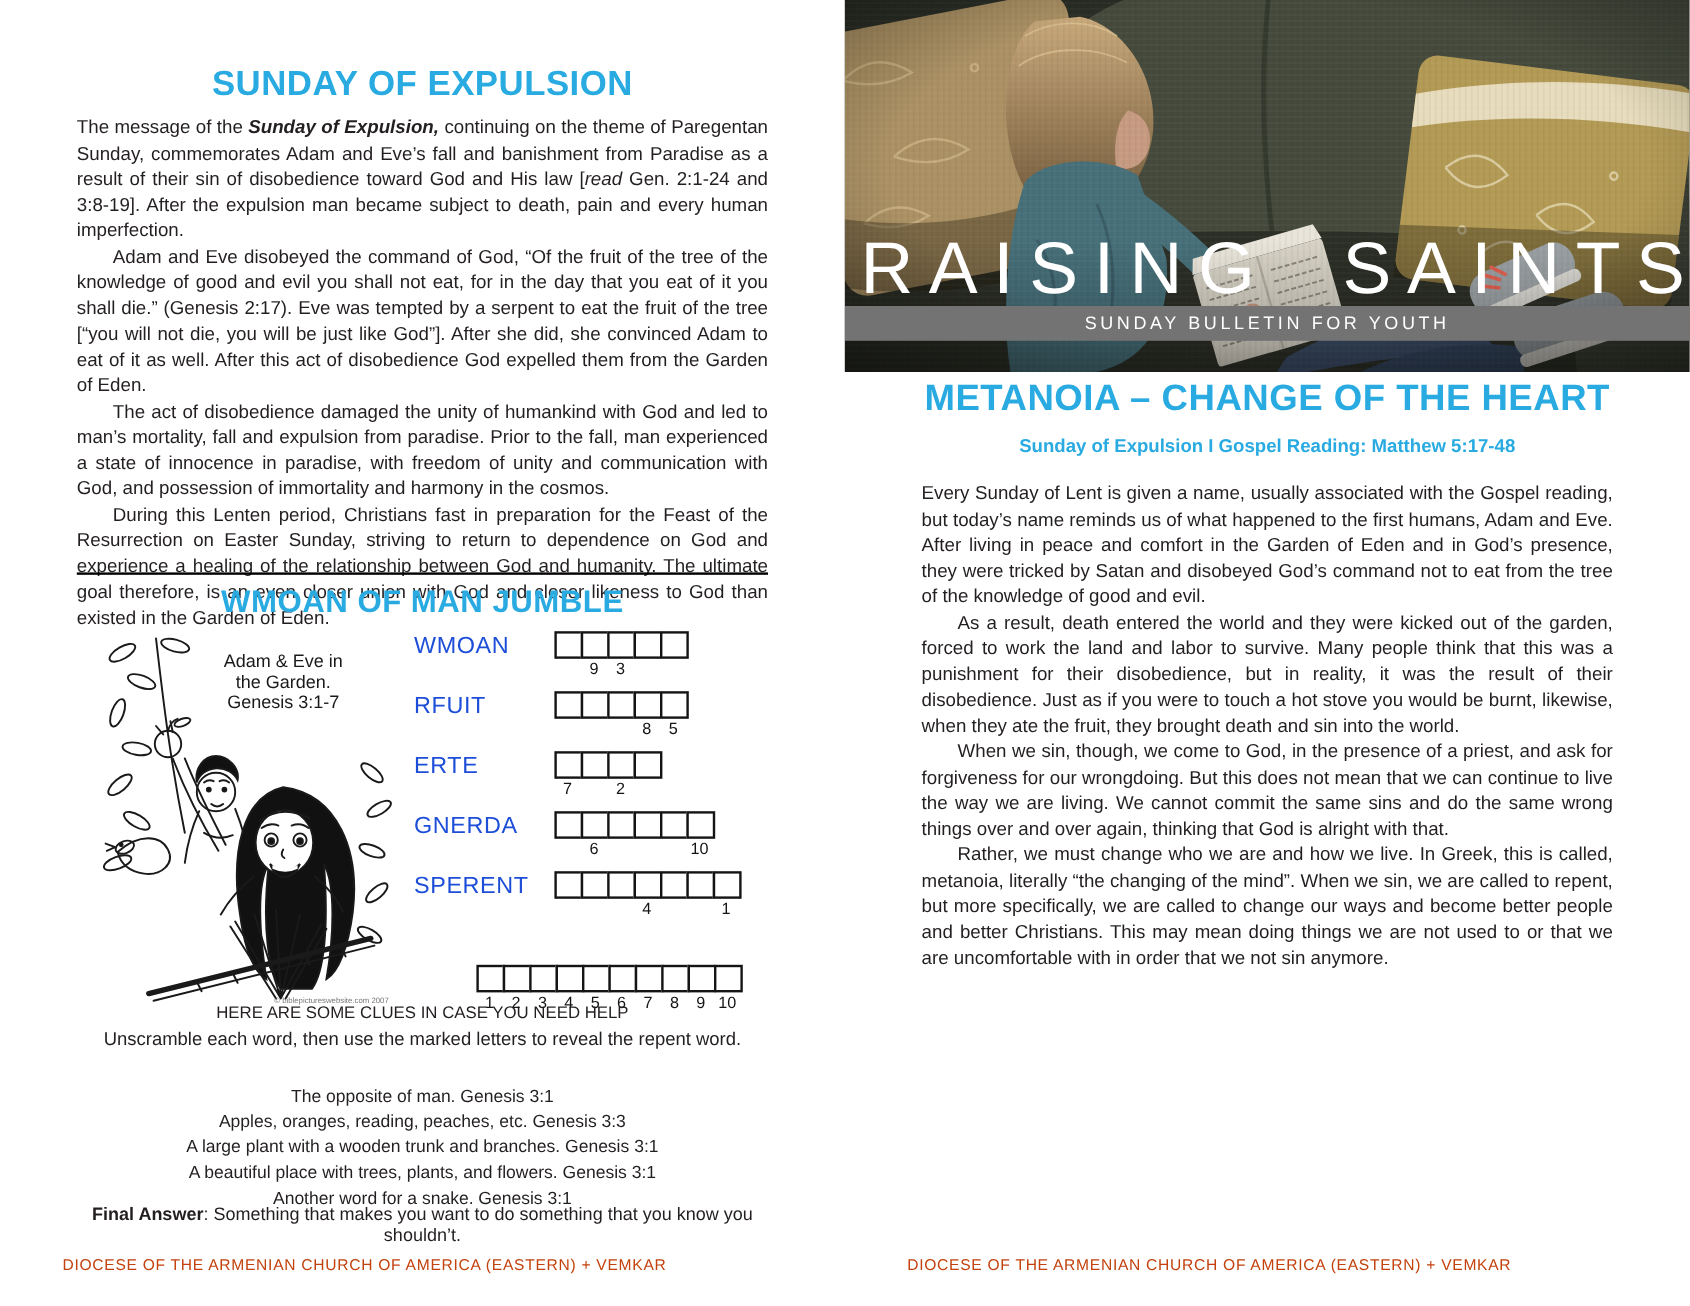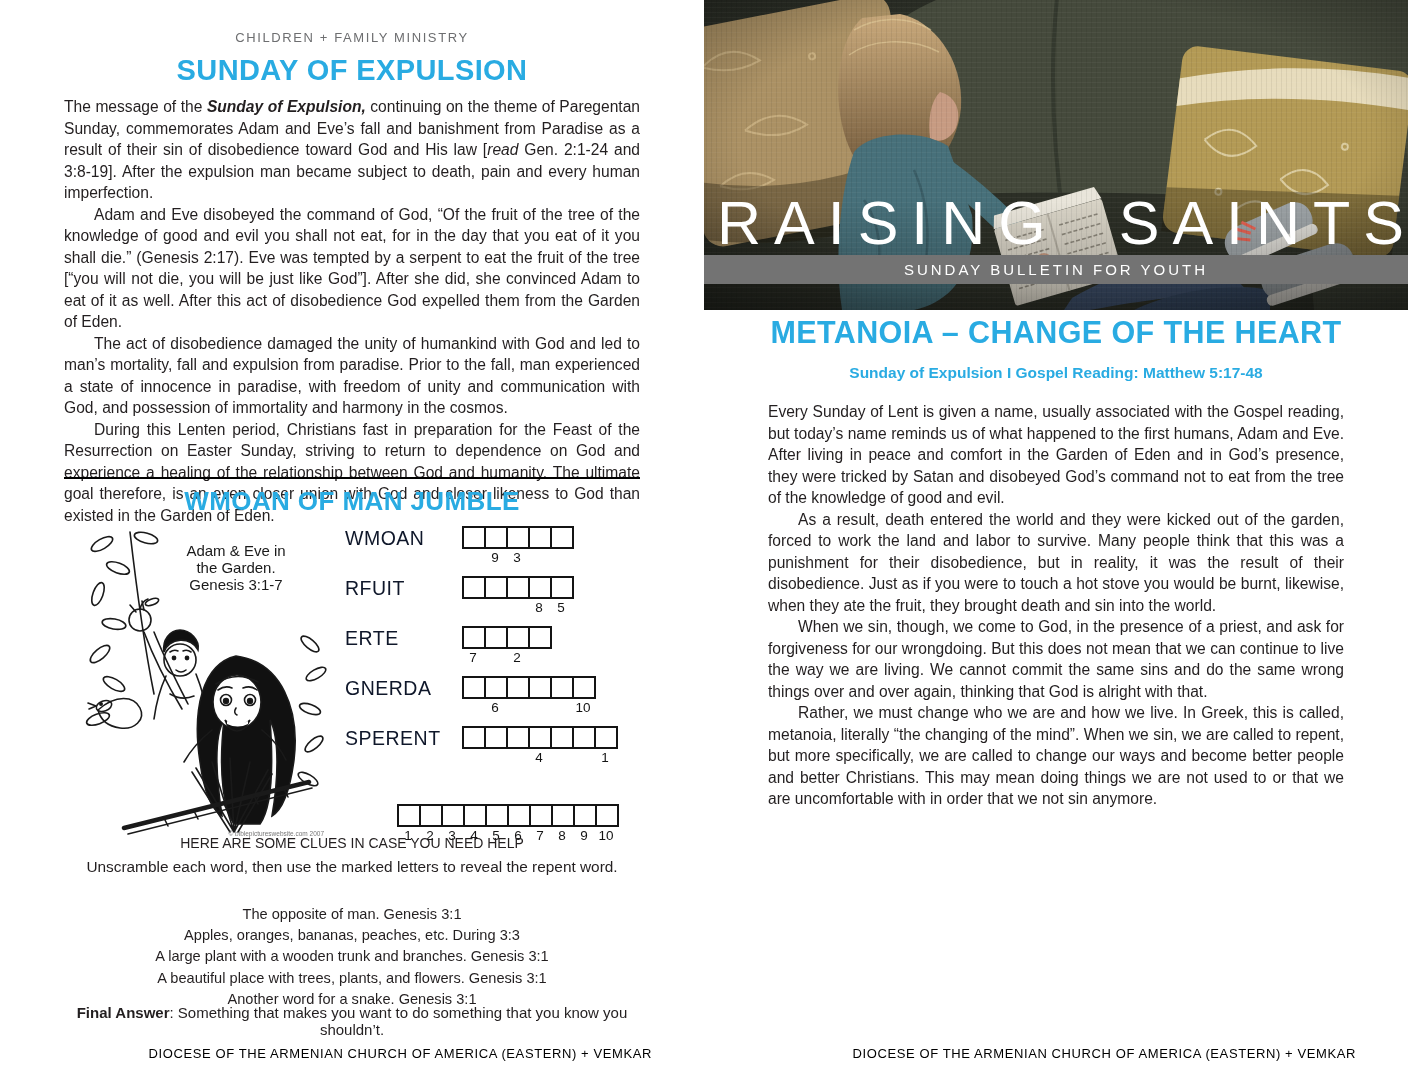--- a/index.html
+++ b/index.html
@@ -16,53 +16,52 @@
   .bodycopy{position:absolute;left:64px;width:576px;font-size:15.6px;line-height:21.5px;
             text-align:justify}
   #left-body{top:96px}
   .bodycopy p{margin:0}
   .bodycopy p.ind{text-indent:30px}
   #rule{position:absolute;top:477px;left:64px;width:576px;height:2px;background:#000}
   #jumble-title{position:absolute;top:486px;left:64px;width:576px;font-size:26px}
   #jumble-art{position:absolute;top:524px;left:84px;width:246px;height:322px}
   #jumble-words{position:absolute;top:526px;left:345px}
   .jrow{display:flex;align-items:flex-start;margin-bottom:10px}
-  .jlabel{width:117px;font-size:19.5px;line-height:24px;letter-spacing:.5px;color:#0f172a}
+  .jlabel{width:117px;font-size:19.5px;line-height:24px;letter-spacing:.5px;color:#1d4ed8}
   .jboxes{display:flex}
   .jcell{width:24px;height:23px;border:2px solid #141414;margin-right:-2px;background:#fff;
          box-sizing:border-box}
   .jnums{display:flex;margin-top:1px}
   .jnum{width:22px;text-align:center;font-size:13.5px;line-height:16px;color:#141414}
   #jumble-final{position:absolute;top:804px;left:397px}
   .instr{position:absolute;left:64px;width:576px;text-align:center;color:#231f20}
   #jumble-instructions{top:857px;font-size:15.4px;line-height:20px}
   #clues-header{top:835px;font-size:14px}
   #clue-list{top:904px;font-size:14.6px;line-height:21.2px}
   #final-answer{top:1004px;font-size:15px}
-  .footer{position:absolute;top:1046px;left:52px;width:600px;text-align:right;
-          font-size:13px;letter-spacing:.6px;color:#000000}
+  .footer{position:absolute;top:1046px;left:52px;width:600px;text-align:left;
+          font-size:13px;letter-spacing:.6px;color:#c2410c}
 
   #hero{position:absolute;top:0;left:0;width:704px;height:310px;overflow:hidden;background:#23251f}
   #hero svg{display:block}
   #hero-title{position:absolute;top:188px;left:0;width:704px;text-align:center;color:#fff;
               font-size:61px;font-weight:200;letter-spacing:13px;text-indent:13px;white-space:pre}
   #hero-banner{position:absolute;top:255px;left:0;width:704px;height:29px;background:#737373;
                color:#fff;text-align:center;font-size:15px;letter-spacing:3px;line-height:29px}
   #right-title{position:absolute;top:315px;left:24px;width:656px;font-size:30.5px}
   #right-subtitle{position:absolute;top:364px;left:64px;width:576px;text-align:center;
                   color:#29ABE2;font-size:15.5px;font-weight:600}
   #right-body{top:401px}
   #question{position:absolute;top:994px;left:64px;width:576px;text-align:center;font-size:15.6px}
   .b{font-weight:700}.i{font-style:italic}
 </style>
 </head>
 <body>
 
 <div class="half" id="page-left">
-  <div class="kicker">CHILDREN + FAMILY MINISTRY</div>
   <div class="h-blue" id="left-title">SUNDAY OF EXPULSION</div>
   <div class="bodycopy" id="left-body">
       <p><span>The message of the </span><span class="b i">Sunday of Expulsion,</span><span> continuing on the theme of Paregentan Sunday, commemorates Adam and Eve’s fall and banishment from Paradise as a result of their sin of disobedience toward God and His law [</span><span class="i">read</span><span> Gen. 2:1-24 and 3:8-19]. After the expulsion man became subject to death, pain and every human imperfection.</span></p>
       <p class="ind">Adam and Eve disobeyed the command of God, “Of the fruit of the tree of the knowledge of good and evil you shall not eat, for in the day that you eat of it you shall die.” (Genesis 2:17). Eve was tempted by a serpent to eat the fruit of the tree [“you will not die, you will be just like God”]. After she did, she convinced Adam to eat of it as well. After this act of disobedience God expelled them from the Garden of Eden.</p>
       <p class="ind">The act of disobedience damaged the unity of humankind with God and led to man’s mortality, fall and expulsion from paradise. Prior to the fall, man experienced a state of innocence in paradise, with freedom of unity and communication with God, and possession of immortality and harmony in the cosmos.</p>
       <p class="ind">During this Lenten period, Christians fast in preparation for the Feast of the Resurrection on Easter Sunday, striving to return to dependence on God and experience a healing of the relationship between God and humanity. The ultimate goal therefore, is an even closer union with God and closer likeness to God than existed in the Garden of Eden.</p>
     </div>
 
   <div id="rule"></div>
   <div class="h-blue" id="jumble-title">WMOAN OF MAN JUMBLE</div>
@@ -264,21 +263,21 @@
           <div class="jnum">9</div>
           <div class="jnum">10</div>
         </div>
       </div>
     </div>
 
   <div class="instr" id="jumble-instructions">Unscramble each word, then use the marked letters to reveal the repent word.</div>
   <div class="instr" id="clues-header">HERE ARE SOME CLUES IN CASE YOU NEED HELP</div>
   <div class="instr" id="clue-list">
       <div>The opposite of man. Genesis 3:1</div>
-      <div>Apples, oranges, bananas, peaches, etc. During 3:3</div>
+      <div>Apples, oranges, reading, peaches, etc. Genesis 3:3</div>
       <div>A large plant with a wooden trunk and branches. Genesis 3:1</div>
       <div>A beautiful place with trees, plants, and flowers. Genesis 3:1</div>
       <div>Another word for a snake. Genesis 3:1</div>
     </div>
   <div class="instr" id="final-answer"><span class="b">Final Answer</span><span>: Something that makes you want to do something that you know you shouldn’t.</span></div>
 
   <div class="footer">DIOCESE OF THE ARMENIAN CHURCH OF AMERICA (EASTERN) + VEMKAR</div>
 </div>
 
 <div class="half" id="page-right">

